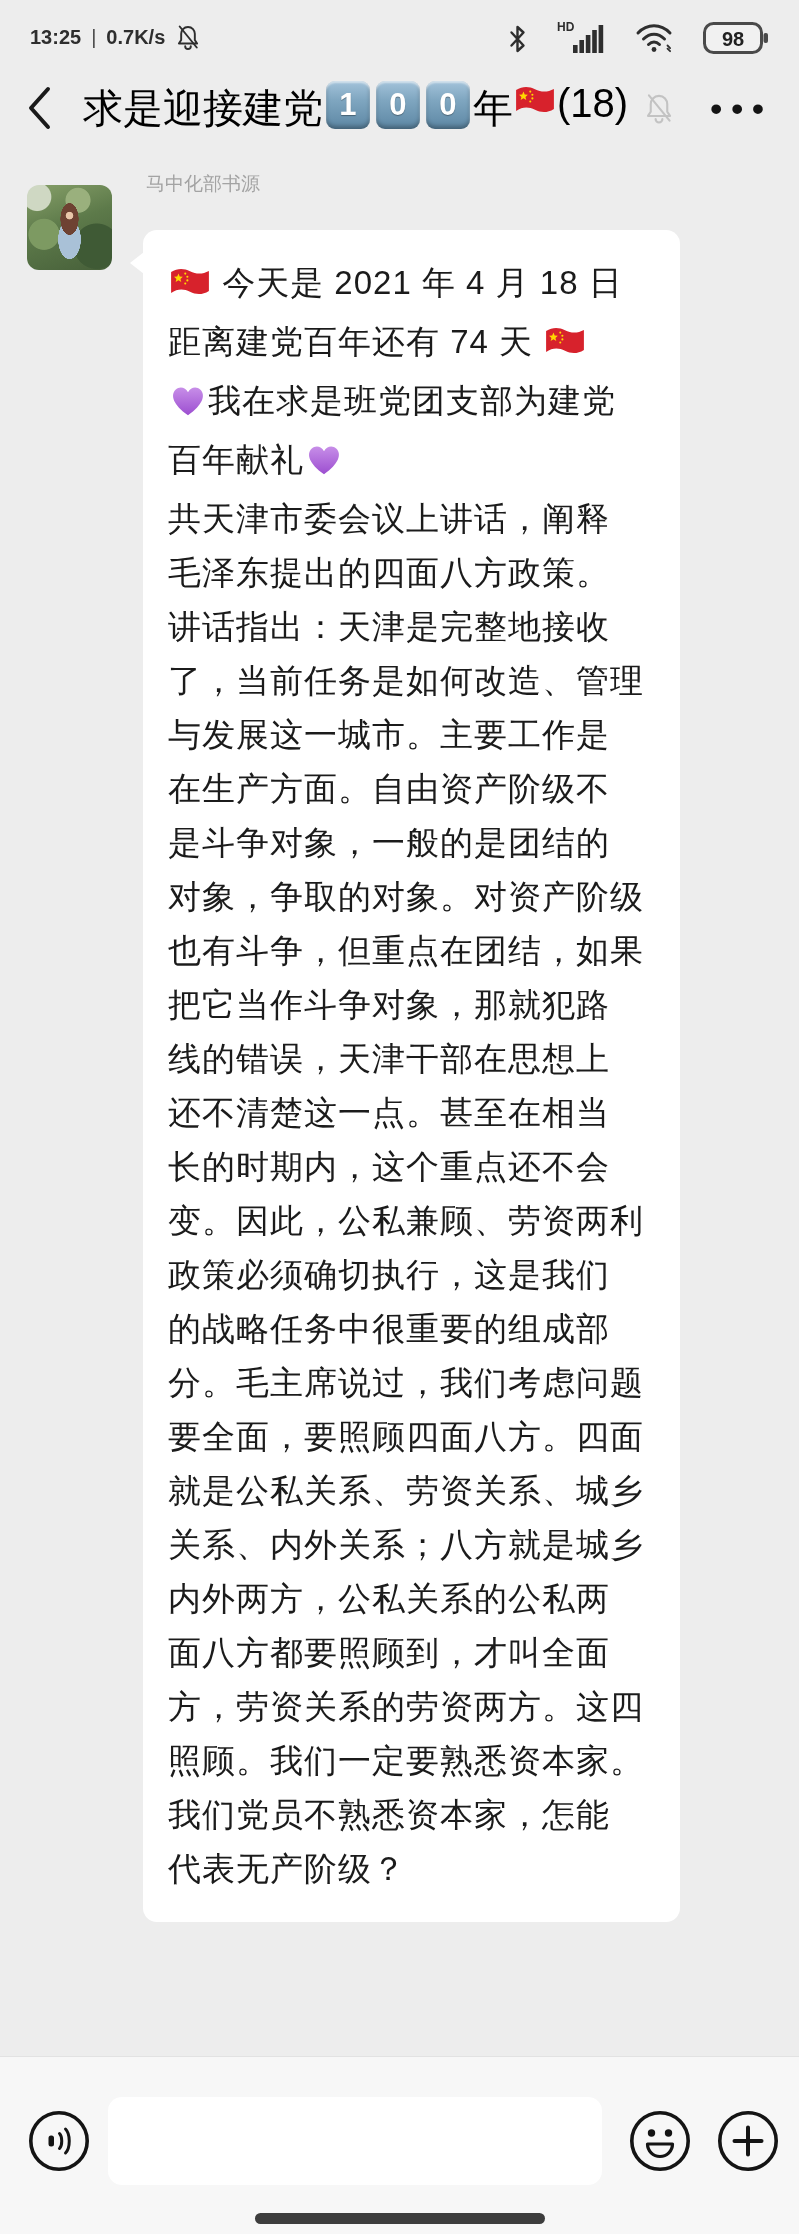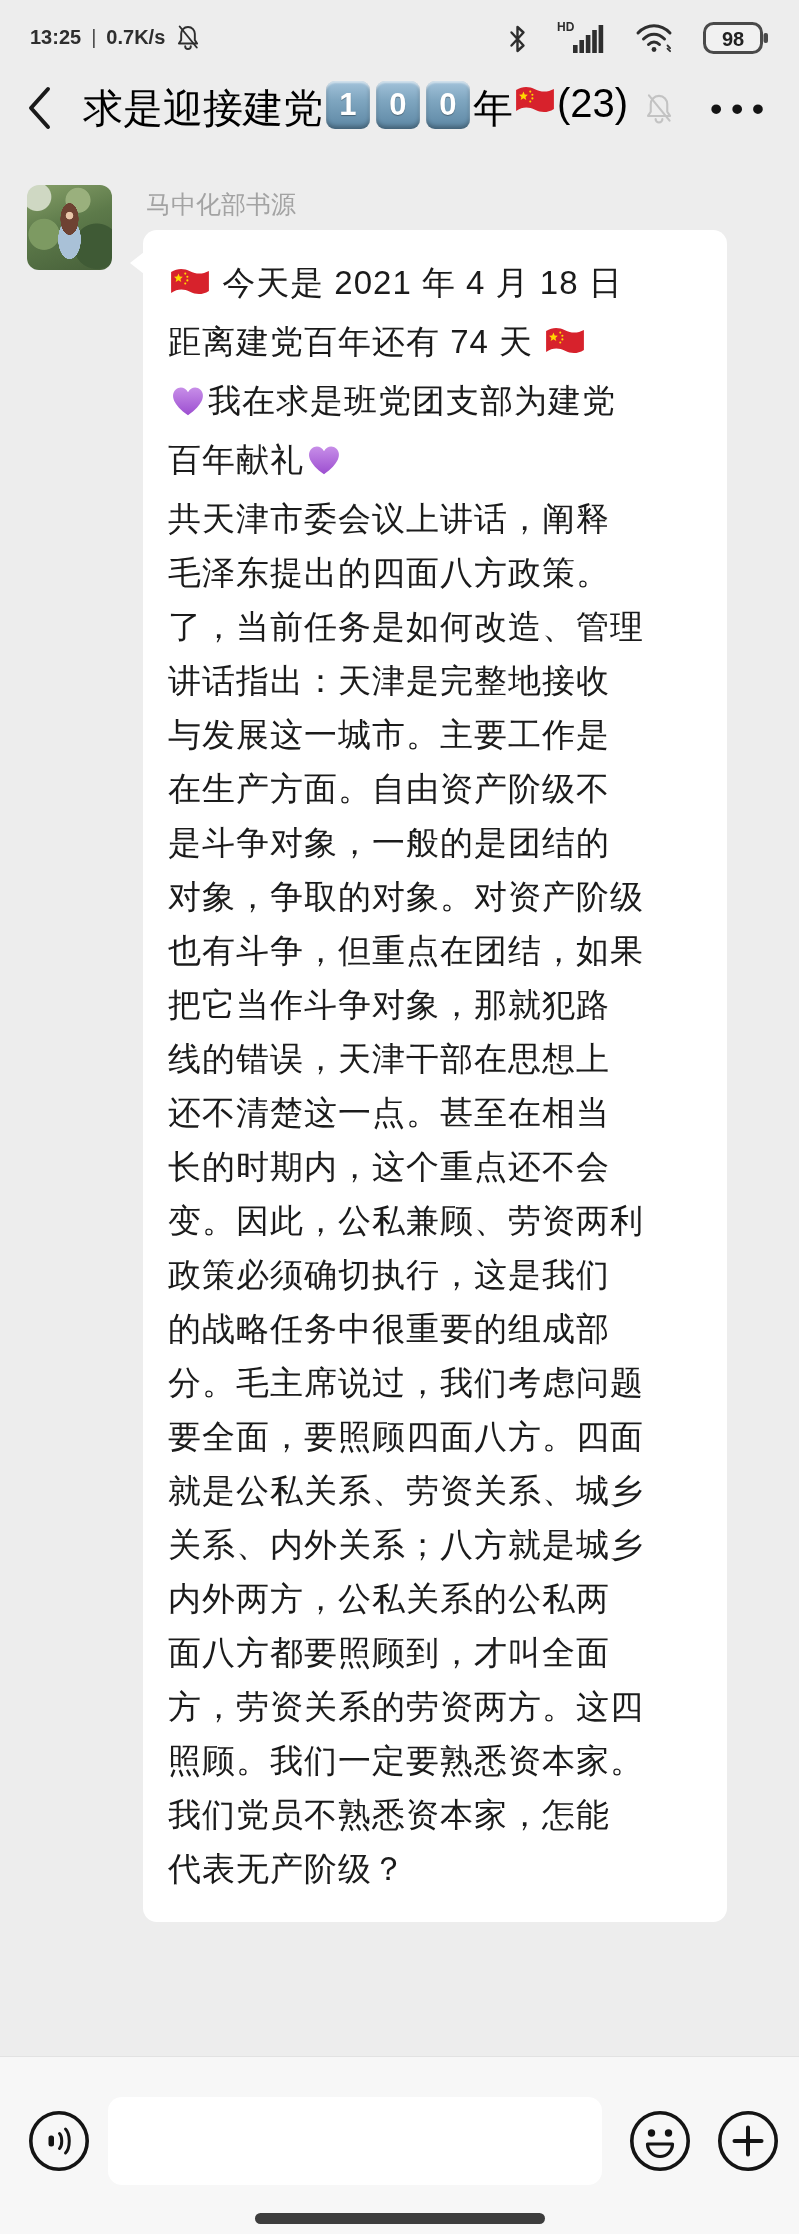--- a/index.html
+++ b/index.html
@@ -47,23 +47,23 @@
     background:
       radial-gradient(circle at 50% 36%, #e9c6a9 0 5%, rgba(0,0,0,0) 6%),
       radial-gradient(ellipse 12% 21% at 50% 40%, #6e4232 0 88%, rgba(0,0,0,0) 90%),
       radial-gradient(ellipse 15% 26% at 50% 64%, #a9c1d7 0 88%, rgba(0,0,0,0) 90%),
       radial-gradient(circle at 12% 14%, #cfd8c3 0 13%, rgba(0,0,0,0) 14%),
       radial-gradient(circle at 20% 58%, #7d9a62 0 18%, rgba(0,0,0,0) 19%),
       radial-gradient(circle at 82% 72%, #3f5a35 0 24%, rgba(0,0,0,0) 25%),
       radial-gradient(circle at 60% 18%, #9ab07d 0 14%, rgba(0,0,0,0) 15%),
       linear-gradient(160deg,#87a069 0%,#5d7a4a 45%,#465f39 100%);
   }
-  .sender-name{position:absolute;left:146px;top:36px;font-size:25px;color:#a3a3a3;}
+  .sender-name{position:absolute;left:146px;top:19px;font-size:19px;color:#a3a3a3;}
   .bubble{
-    position:absolute;left:143px;top:78px;width:584px;box-sizing:border-box;
+    position:absolute;left:143px;top:78px;width:537px;box-sizing:border-box;
     background:#fff;border-radius:14px;padding:26px 25px;
   }
   .bubble::before{
     content:"";position:absolute;left:-13px;top:22px;width:0;height:0;
     border-top:11px solid transparent;border-bottom:11px solid transparent;
     border-right:14px solid #fff;
   }
   .msg-text{font-size:33px;line-height:54px;color:#1b1b1b;letter-spacing:1px;}
   .msg-line{white-space:nowrap;}
   .emoji{display:inline-block;vertical-align:-5px;margin:0 1px;}
@@ -157,21 +157,21 @@
         <span class="keycap">0</span>
         <span>年</span>
         <span class="emoji flag"><svg viewBox="0 0 40 30">
             <path d="M2 5 C 8 1.2 14 1.2 20 4.2 C 26 7.2 32 7.2 38 4 L 38 23 C 32 26.8 26 26.8 20 23.8 C 14 20.8 8 20.8 2 25 Z" fill="#d7222c"></path>
             <polygon points="9,6.5 10.2,9.4 13.2,9.6 10.9,11.6 11.7,14.5 9,12.9 6.3,14.5 7.1,11.6 4.8,9.6 7.8,9.4" fill="#ffd700"></polygon>
             <circle cx="15.5" cy="6.5" r="1" fill="#ffd700"></circle>
             <circle cx="17.5" cy="9.5" r="1" fill="#ffd700"></circle>
             <circle cx="17.5" cy="13" r="1" fill="#ffd700"></circle>
             <circle cx="15.5" cy="16" r="1" fill="#ffd700"></circle>
           </svg></span>
-        <span>(23)</span>
+        <span>(18)</span>
         <span class="nav-bell">
         <svg width="34" height="36" viewBox="0 0 32 34" fill="none" stroke="#c3c3c3" stroke-width="2" stroke-linecap="round" stroke-linejoin="round">
           <path d="M16 5.5 C 11.2 5.5 8.2 9.4 8.2 13.4 L 8.2 20.5 L 5.6 24.5 L 26.4 24.5 L 23.8 20.5 L 23.8 13.4 C 23.8 9.4 20.8 5.5 16 5.5 Z"></path>
           <path d="M12.8 27.5 a3.2 3.2 0 0 0 6.4 0"></path>
           <line x1="6.5" y1="5" x2="26" y2="29"></line>
         </svg>
       </span>
     </div>
     <div class="menu-btn">•••</div>
   </div>
@@ -210,22 +210,22 @@
                 <defs>
                   <linearGradient id="phg" x1="0" y1="0" x2="0" y2="1">
                     <stop offset="0" stop-color="#c78ee8"></stop>
                     <stop offset="1" stop-color="#9c4ed0"></stop>
                   </linearGradient>
                 </defs>
                 <path d="M16 27.5 C 3.5 18.8 1 10.5 5.5 6 C 9 2.6 14 4.1 16 8 C 18 4.1 23 2.6 26.5 6 C 31 10.5 28.5 18.8 16 27.5 Z" fill="url(#phg)"></path>
               </svg></span></div>
           <div class="msg-line"><span>共天津市委会议上讲话，阐释</span></div>
           <div class="msg-line"><span>毛泽东提出的四面八方政策。</span></div>
+          <div class="msg-line"><span>讲话指出：天津是完整地接收</span></div>
           <div class="msg-line"><span>了，当前任务是如何改造、管理</span></div>
-          <div class="msg-line"><span>讲话指出：天津是完整地接收</span></div>
           <div class="msg-line"><span>与发展这一城市。主要工作是</span></div>
           <div class="msg-line"><span>在生产方面。自由资产阶级不</span></div>
           <div class="msg-line"><span>是斗争对象，一般的是团结的</span></div>
           <div class="msg-line"><span>对象，争取的对象。对资产阶级</span></div>
           <div class="msg-line"><span>也有斗争，但重点在团结，如果</span></div>
           <div class="msg-line"><span>把它当作斗争对象，那就犯路</span></div>
           <div class="msg-line"><span>线的错误，天津干部在思想上</span></div>
           <div class="msg-line"><span>还不清楚这一点。甚至在相当</span></div>
           <div class="msg-line"><span>长的时期内，这个重点还不会</span></div>
           <div class="msg-line"><span>变。因此，公私兼顾、劳资两利</span></div>

